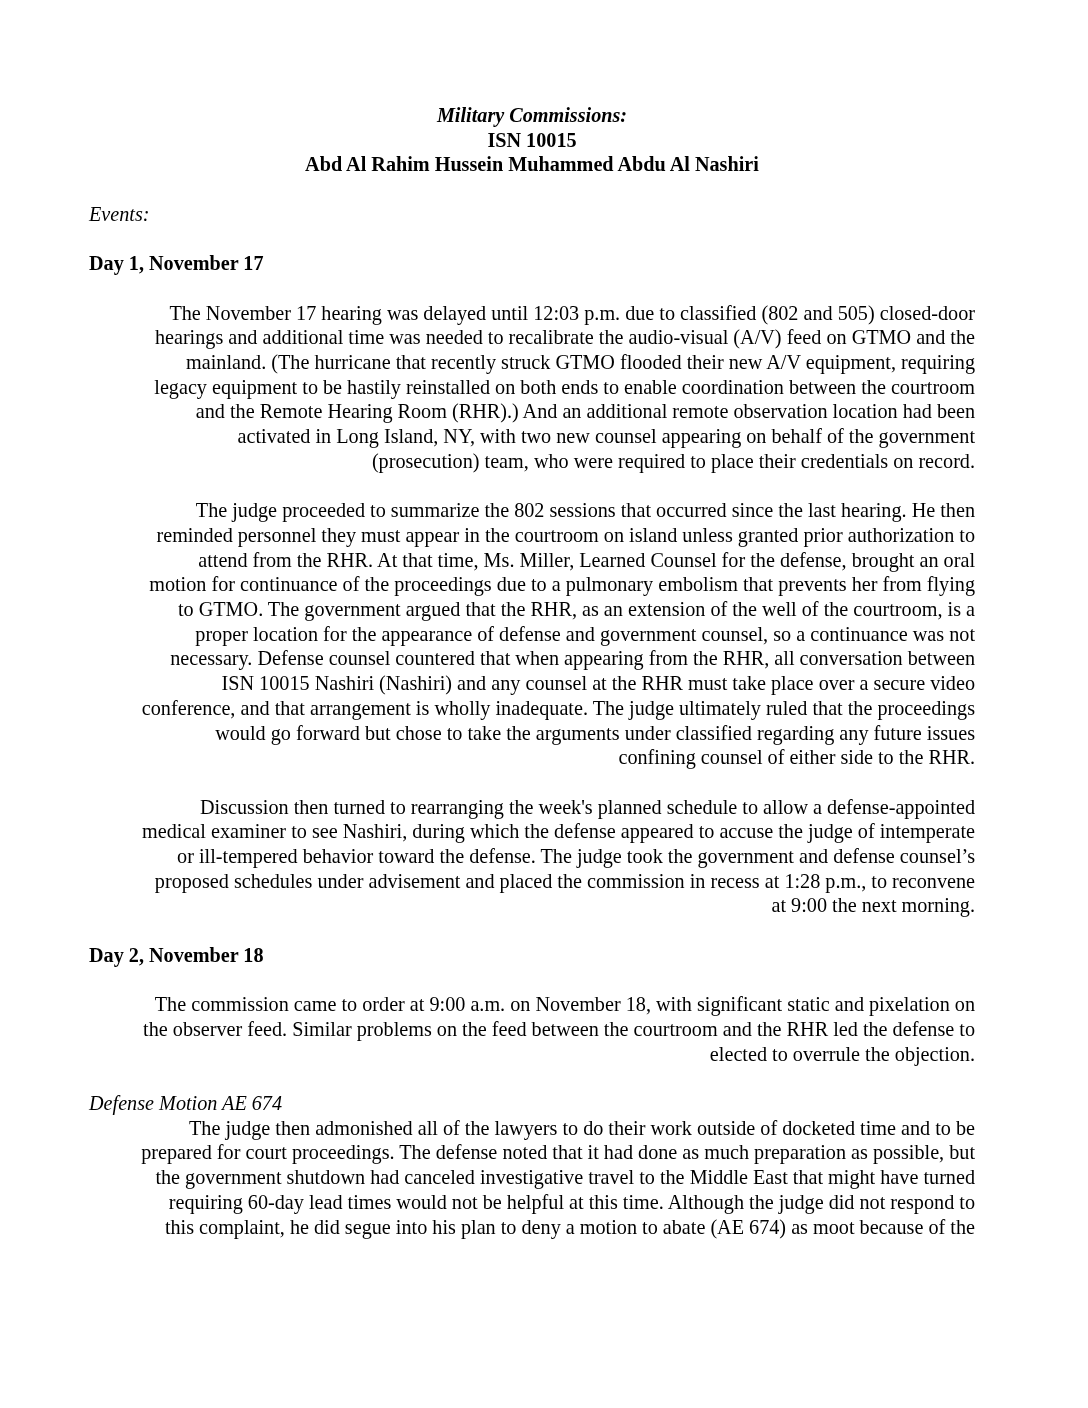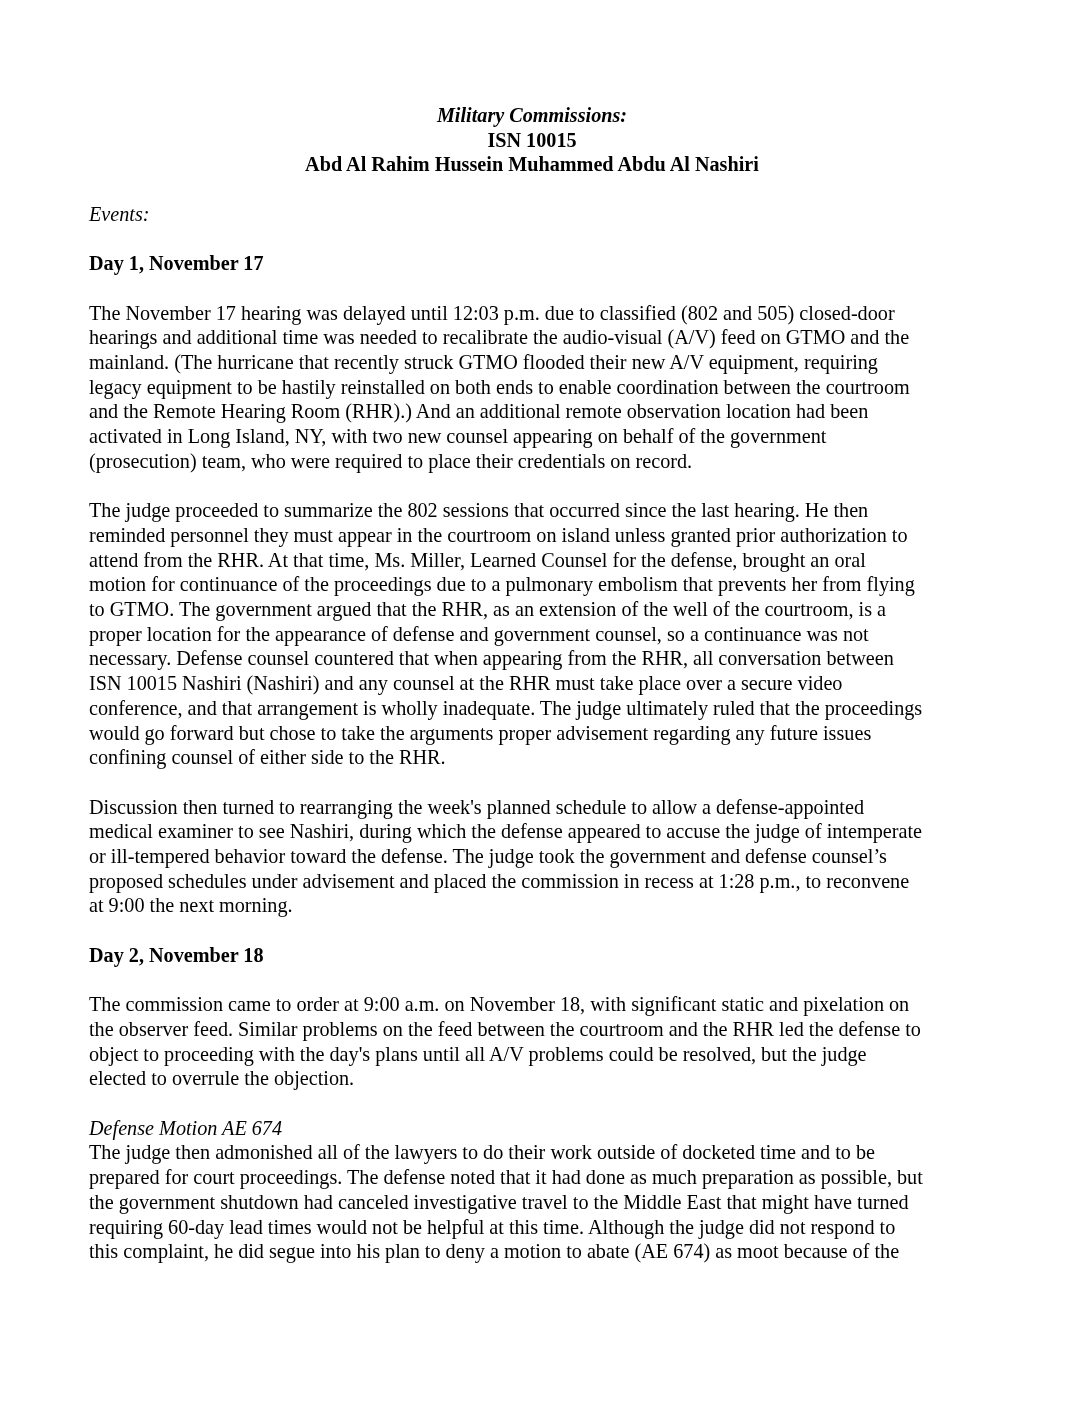--- a/index.html
+++ b/index.html
@@ -36,21 +36,21 @@
       font-style: italic;
       margin-top: 24.7px;
     }
     .day-heading {
       font-weight: bold;
       text-underline-offset: 2px;
       margin-top: 24.7px;
     }
     p.body-para {
       margin: 24.7px 0 0 0;
-      text-align: left;
+      text-align: right;
       white-space: normal;
     }
     .line {
       display: block;
       white-space: nowrap;
     }
     .subheading {
       font-style: italic;
       margin-top: 24.7px;
     }
@@ -86,38 +86,37 @@
   <p class="body-para">
     <span class="line">The judge proceeded to summarize the 802 sessions that occurred since the last hearing. He then</span>
     <span class="line">reminded personnel they must appear in the courtroom on island unless granted prior authorization to</span>
     <span class="line">attend from the RHR. At that time, Ms. Miller, Learned Counsel for the defense, brought an oral</span>
     <span class="line">motion for continuance of the proceedings due to a pulmonary embolism that prevents her from flying</span>
     <span class="line">to GTMO. The government argued that the RHR, as an extension of the well of the courtroom, is a</span>
     <span class="line">proper location for the appearance of defense and government counsel, so a continuance was not</span>
     <span class="line">necessary. Defense counsel countered that when appearing from the RHR, all conversation between</span>
     <span class="line">ISN 10015 Nashiri (Nashiri) and any counsel at the RHR must take place over a secure video</span>
     <span class="line">conference, and that arrangement is wholly inadequate. The judge ultimately ruled that the proceedings</span>
-    <span class="line">would go forward but chose to take the arguments proper advisement regarding any future issues</span>
+    <span class="line">would go forward but chose to take the arguments under classified regarding any future issues</span>
     <span class="line">confining counsel of either side to the RHR.</span>
   </p>
 
   <p class="body-para">
     <span class="line">Discussion then turned to rearranging the week's planned schedule to allow a defense-appointed</span>
     <span class="line">medical examiner to see Nashiri, during which the defense appeared to accuse the judge of intemperate</span>
     <span class="line">or ill-tempered behavior toward the defense. The judge took the government and defense counsel’s</span>
     <span class="line">proposed schedules under advisement and placed the commission in recess at 1:28 p.m., to reconvene</span>
     <span class="line">at 9:00 the next morning.</span>
   </p>
 
   <div class="day-heading">Day 2, November 18</div>
 
   <p class="body-para">
     <span class="line">The commission came to order at 9:00 a.m. on November 18, with significant static and pixelation on</span>
     <span class="line">the observer feed. Similar problems on the feed between the courtroom and the RHR led the defense to</span>
-    <span class="line">object to proceeding with the day's plans until all A/V problems could be resolved, but the judge</span>
     <span class="line">elected to overrule the objection.</span>
   </p>
 
   <div class="subheading">Defense Motion AE 674</div>
 
   <p class="body-para tight">
     <span class="line">The judge then admonished all of the lawyers to do their work outside of docketed time and to be</span>
     <span class="line">prepared for court proceedings. The defense noted that it had done as much preparation as possible, but</span>
     <span class="line">the government shutdown had canceled investigative travel to the Middle East that might have turned</span>
     <span class="line">requiring 60-day lead times would not be helpful at this time. Although the judge did not respond to</span>

